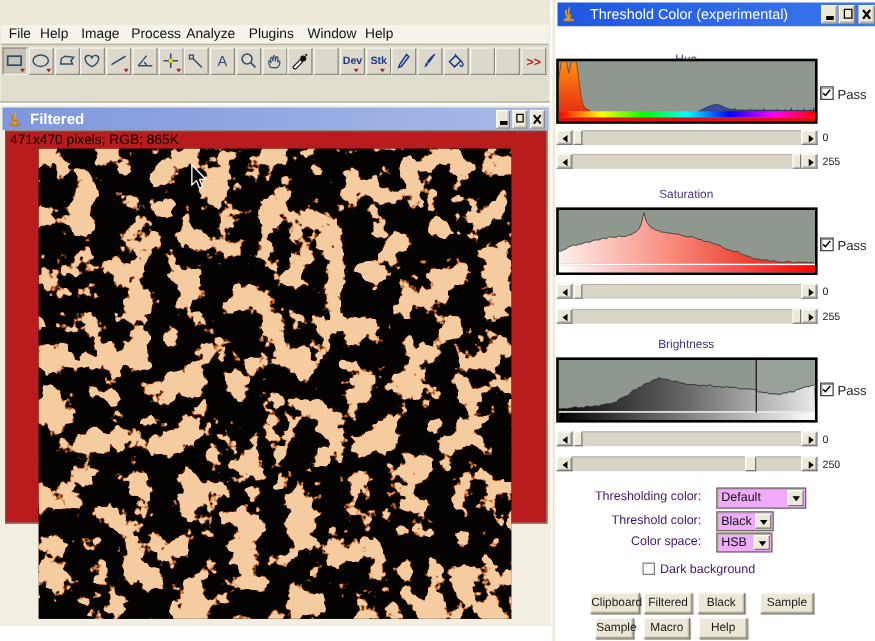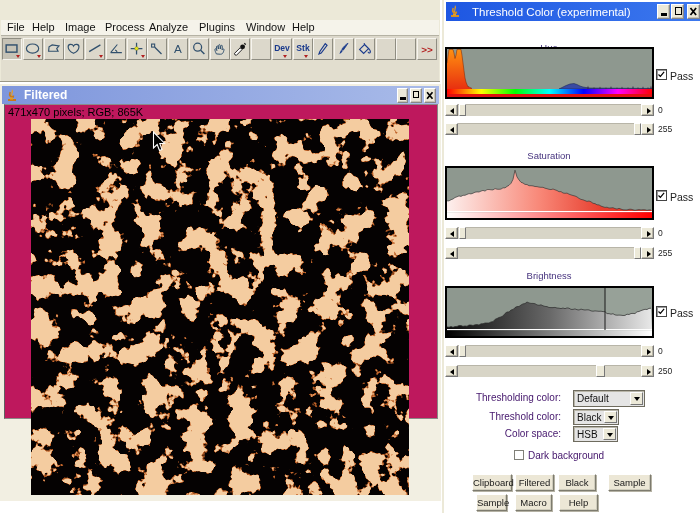--- a/index.html
+++ b/index.html
@@ -9,21 +9,21 @@
 .rtri{position:absolute;right:1px;bottom:1px;width:0;height:0;border-left:2.5px solid transparent;border-right:2.5px solid transparent;border-top:3.5px solid #b02020}
 .menuitem{position:absolute;top:1px;font-size:11px;color:#111}
 .plabel{position:absolute;width:208px;text-align:center;font-size:9.5px;color:#46337e}
 .passbox{position:absolute;width:11px;height:11px;background:#fff;border:1px solid #444;box-shadow:inset 1px 1px 0 #999}
 .passtxt{position:absolute;font-size:10.5px;color:#222}
 .sb{position:absolute;height:12px;background:#d8d5c7;box-shadow:inset 0 1px 0 #b8b5a8}
 .sbarrow{position:absolute;top:0;width:13px;height:12px;background:#ece9d8;border:1px solid #fff;border-right-color:#777;border-bottom-color:#777;box-shadow:inset -1px -1px 0 #b8b4a6}
 .sbthumb{position:absolute;top:0;width:7px;height:12px;background:#ece9d8;border:1px solid #fff;border-right-color:#777;border-bottom-color:#777}
 .sbval{position:absolute;font-size:8.5px;color:#222}
 .ddlabel{position:absolute;font-size:10px;color:#43156b;text-align:right}
-.combo{position:absolute;background:#e5e5e5;border:1px solid #6e6b5e;box-shadow:inset 1px 1px 0 #b8b5a8}
+.combo{position:absolute;background:#f0abfc;border:1px solid #6e6b5e;box-shadow:inset 1px 1px 0 #b8b5a8}
 .combotxt{position:absolute;left:3px;top:2px;font-size:10px;color:#111}
 .comboarr{position:absolute;right:1px;top:1px;bottom:1px;width:13px;background:#ece9d8;border:1px solid #fff;border-right-color:#777;border-bottom-color:#777}
 .darr{position:absolute;left:3px;top:4px;width:0;height:0;border-left:3.5px solid transparent;border-right:3.5px solid transparent;border-top:4px solid #000}
 .pbtn{position:absolute;background:#ece7d6;border:1px solid #fff;border-right-color:#7d7b6e;border-bottom-color:#7d7b6e;box-shadow:1px 1px 0 #b5b2a4,inset -1px -1px 0 #cfccbc;font-size:9.5px;color:#1a1a1a;text-align:center}
 </style></head>
 <body>
 
 <div class="abs" style="left:0;top:0;width:440px;height:82px;background:#ece9d8;border-bottom:1px solid #9a9786">
 
 
@@ -167,21 +167,21 @@
     <div class="tbtn" style="left:408px;top:2px;width:12px">
         <div class="abs" style="left:2px;top:2px;width:6px;height:7px;border:1.5px solid #000"></div>
       </div>
     <div class="tbtn" style="left:422px;top:2px;width:12px">
         <svg class="glyph" viewBox="0 0 12 15">
           <path d="M2.5 3.5 L9 11.5 M9 3.5 L2.5 11.5" stroke="#000" stroke-width="2"></path>
         </svg>
       </div>
   </div>
 
-  <div class="abs" style="left:4px;top:20px;width:434px;height:315px;background:#be185d;border-left:1px solid #606060;border-top:1px solid #8a8a8a;border-right:1px solid #8a8a86;border-bottom:1px solid #8a8a86">
+  <div class="abs" style="left:4px;top:20px;width:434px;height:315px;background:#b91c1c;border-left:1px solid #606060;border-top:1px solid #8a8a8a;border-right:1px solid #8a8a86;border-bottom:1px solid #8a8a86">
     <div class="abs" style="left:3px;top:1px;font-size:11px;color:#000">471x470 pixels; RGB; 865K</div>
 
     <div class="abs" style="left:26px;top:14px;width:378px;height:376px;background:#000" id="canvas">
       <svg width="378" height="376">
         <defs>
           <filter id="blob" x="0" y="0" width="100%" height="100%" color-interpolation-filters="sRGB">
             <feTurbulence type="fractalNoise" baseFrequency="0.045" numOctaves="4" seed="5" result="n"></feTurbulence>
             <feColorMatrix in="n" type="matrix" values="0 1 0 0 0  0 1 0 0 0  0 1 0 0 0  0 0 0 0 1" result="g"></feColorMatrix>
             <feComponentTransfer in="g" result="m">
               <feFuncR type="table" tableValues="0 0 0 0 0 0 0 0 0 0 0 0 0 0 0 0 0 0 0 0 0 0 0 0.5 1 1 1 1 1 1 1 1 1 1 1 1 1 1 1 1 1 1 1 1 1 1 1 1 1 1 1"></feFuncR>

